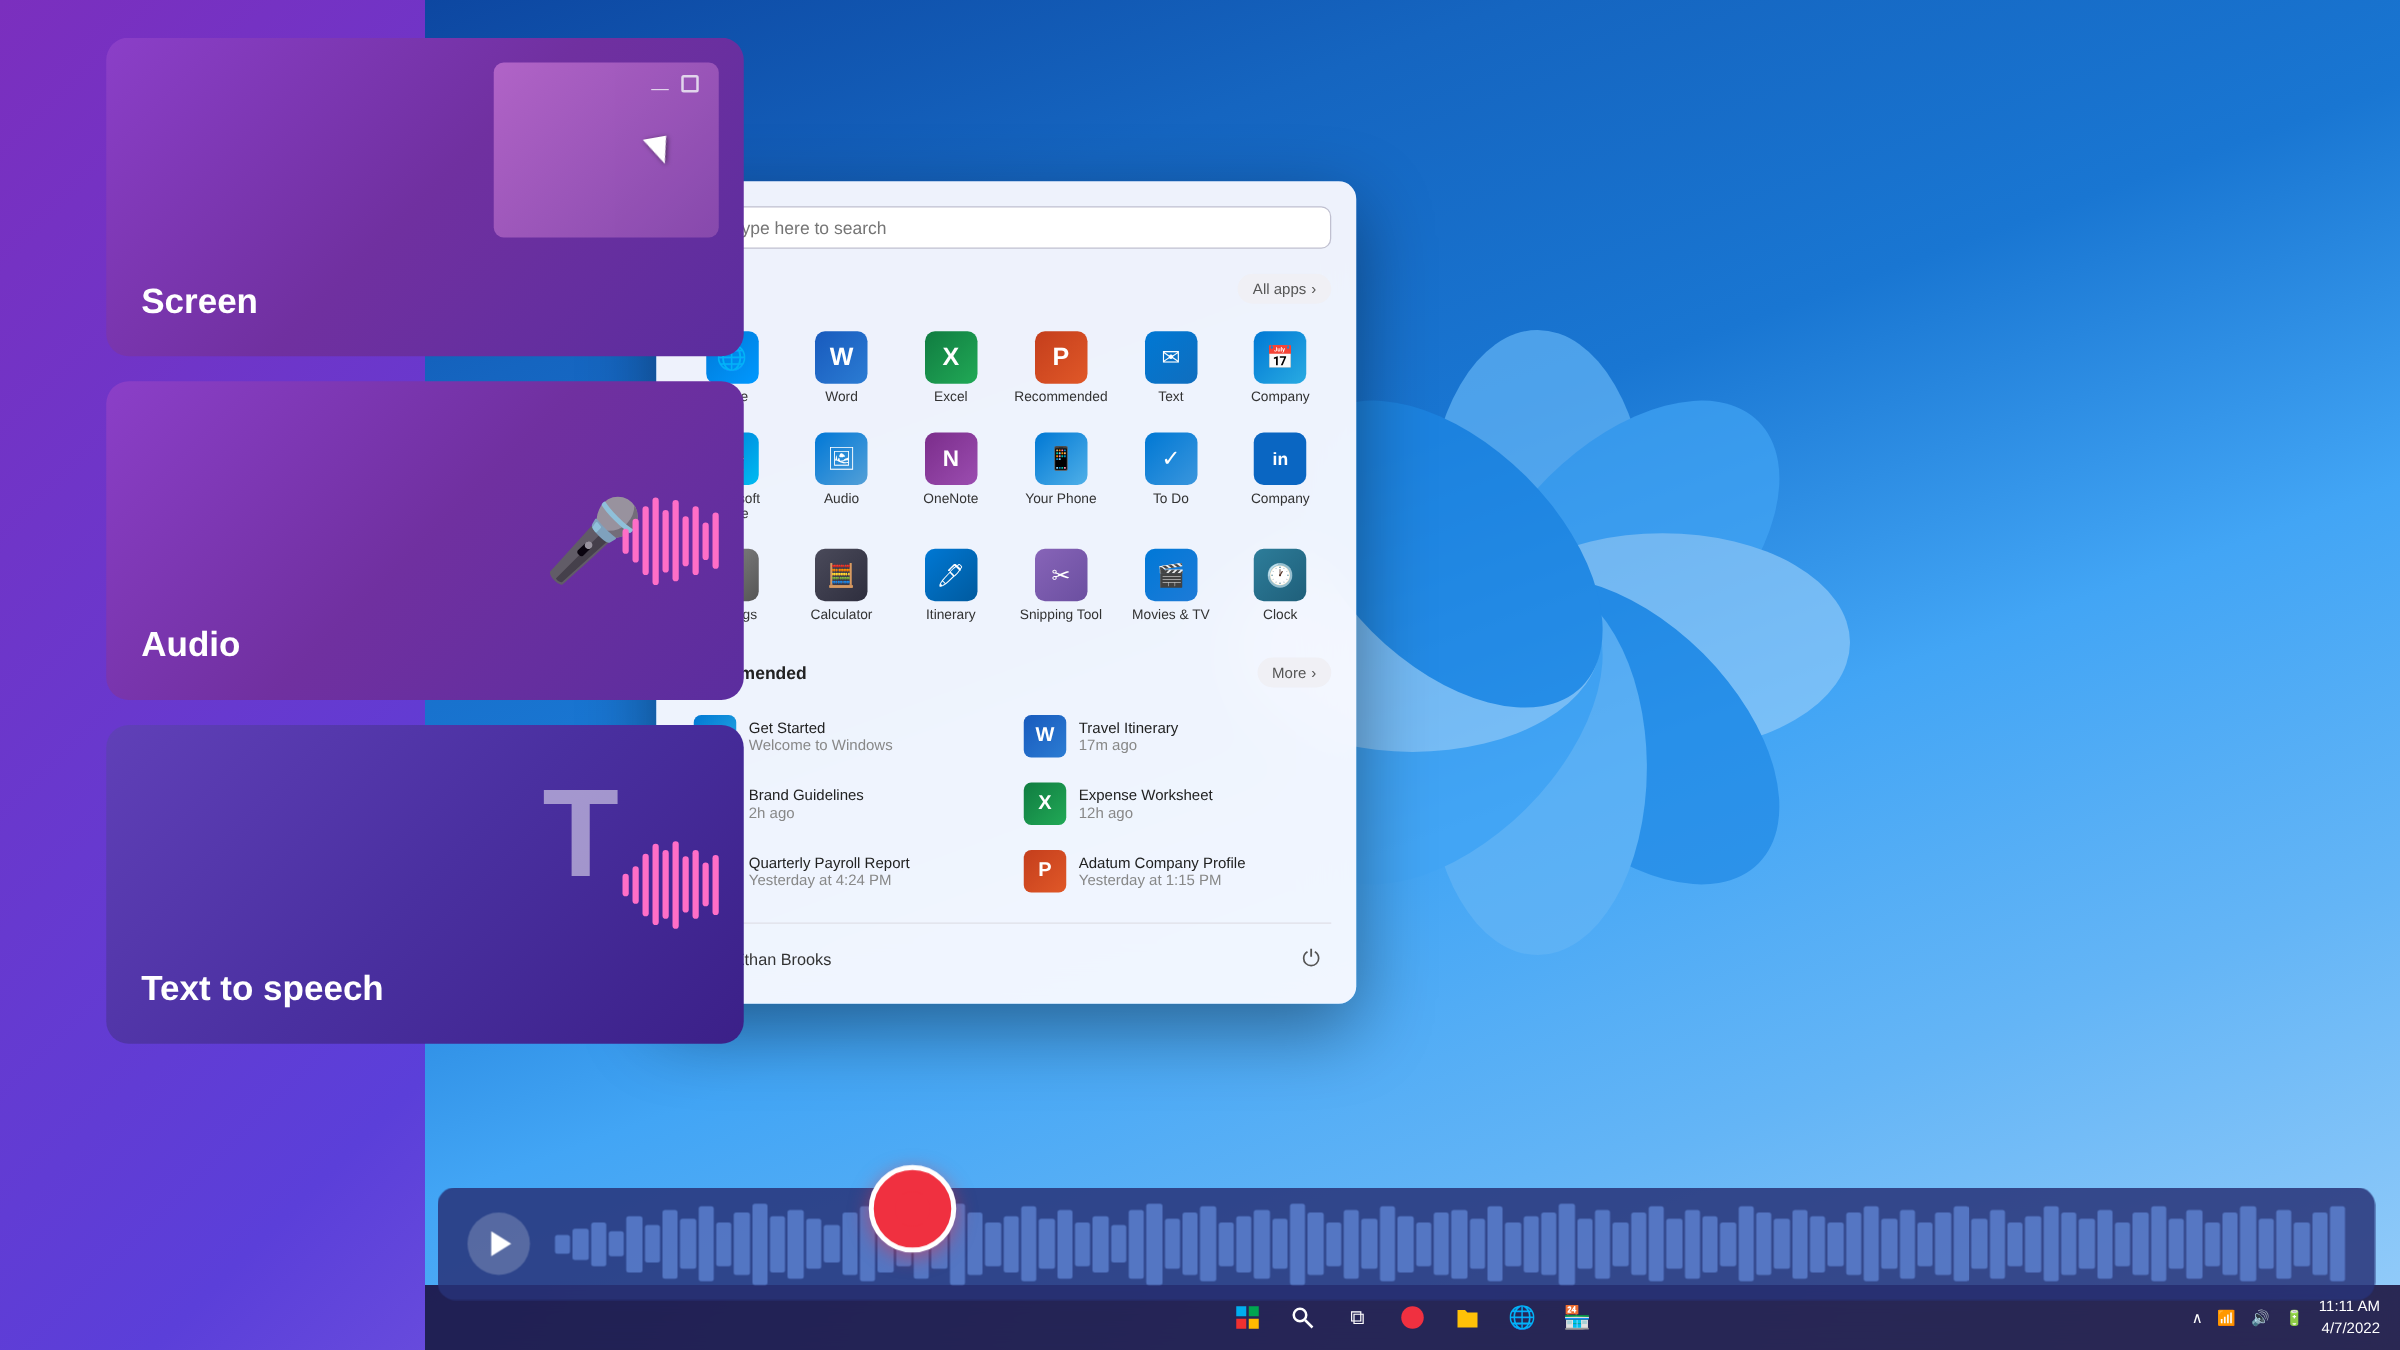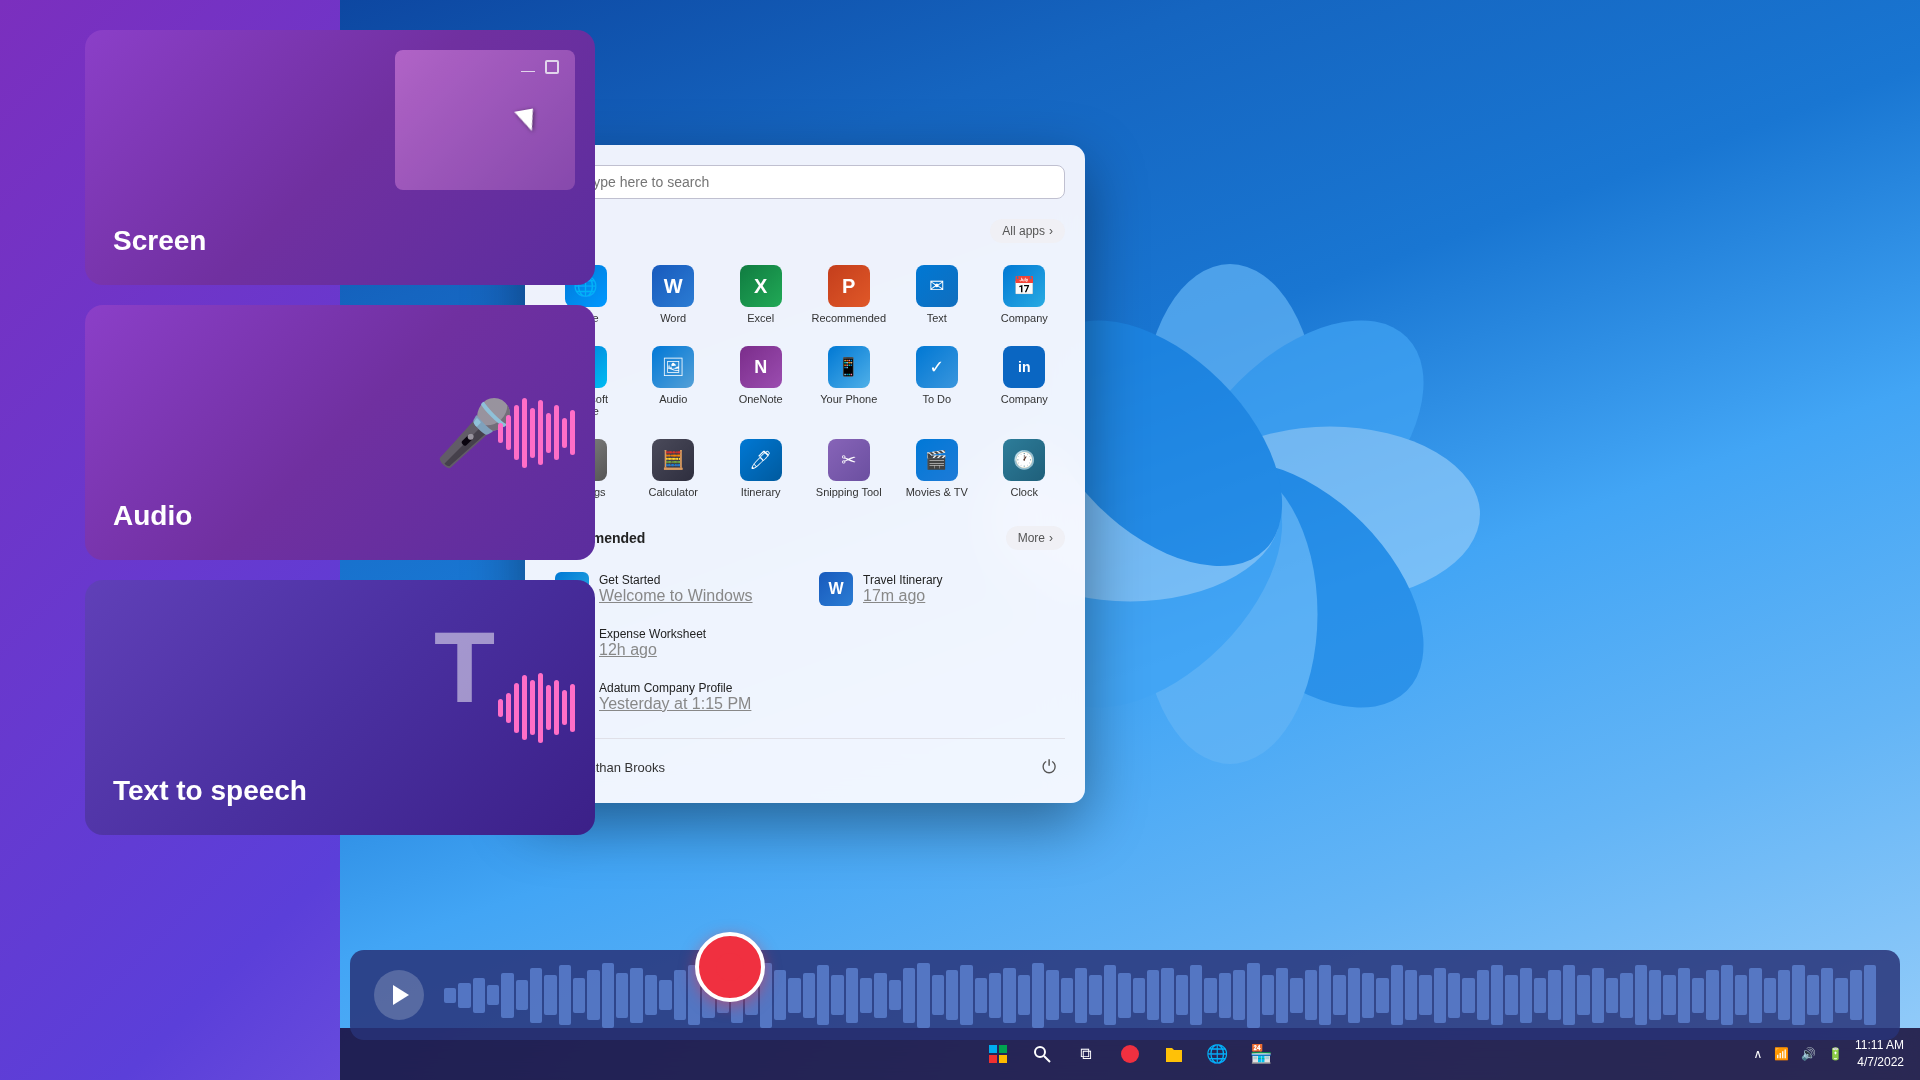--- a/index.html
+++ b/index.html
@@ -407,21 +407,21 @@
       border-radius: 6px;
       display: flex;
       align-items: center;
       justify-content: center;
       font-size: 18px;
       flex-shrink: 0;
     }
 
     .rec-info { display: flex; flex-direction: column; }
     .rec-title { font-size: 12px; color: #222; font-weight: 500; }
-    .rec-time { font-size: 16px; color: #888; text-decoration: underline; }
+    .rec-time { font-size: 12px; color: #888; }
 
     .start-footer {
       display: flex;
       align-items: center;
       justify-content: space-between;
       padding-top: 12px;
       border-top: 1px solid #E0E0E8;
     }
 
     .user-info {
@@ -701,28 +701,42 @@
         <div class="rec-item">
           <div class="rec-icon rec-icon-word" style="color:white;font-weight:bold;font-size:16px;">W</div>
           <div class="rec-info">
             <span class="rec-title">Travel Itinerary</span>
             <span class="rec-time">17m ago</span>
           </div>
         </div>
       </div>
       <div class="rec-row">
         <div class="rec-item">
+          <div class="rec-icon rec-icon-pdf" style="color:white;font-weight:bold;font-size:14px;">PDF</div>
+          <div class="rec-info">
+            <span class="rec-title">Brand Guidelines</span>
+            <span class="rec-time">2h ago</span>
+          </div>
+        </div>
+        <div class="rec-item">
           <div class="rec-icon rec-icon-excel" style="color:white;font-weight:bold;font-size:16px;">X</div>
           <div class="rec-info">
             <span class="rec-title">Expense Worksheet</span>
             <span class="rec-time">12h ago</span>
           </div>
         </div>
       </div>
       <div class="rec-row">
+        <div class="rec-item">
+          <div class="rec-icon rec-icon-excel" style="color:white;font-weight:bold;font-size:16px;">X</div>
+          <div class="rec-info">
+            <span class="rec-title">Quarterly Payroll Report</span>
+            <span class="rec-time">Yesterday at 4:24 PM</span>
+          </div>
+        </div>
         <div class="rec-item">
           <div class="rec-icon rec-icon-ppt" style="color:white;font-weight:bold;font-size:16px;">P</div>
           <div class="rec-info">
             <span class="rec-title">Adatum Company Profile</span>
             <span class="rec-time">Yesterday at 1:15 PM</span>
           </div>
         </div>
       </div>
     </div>
 

